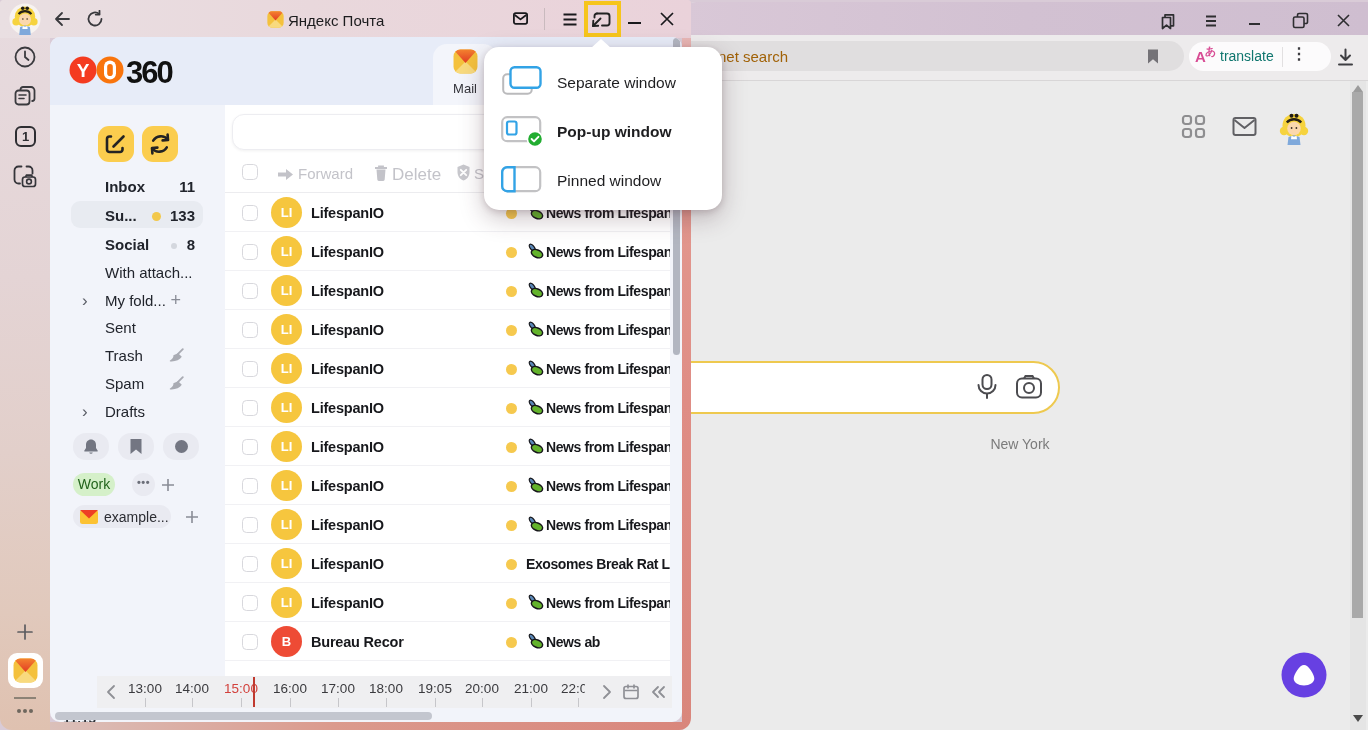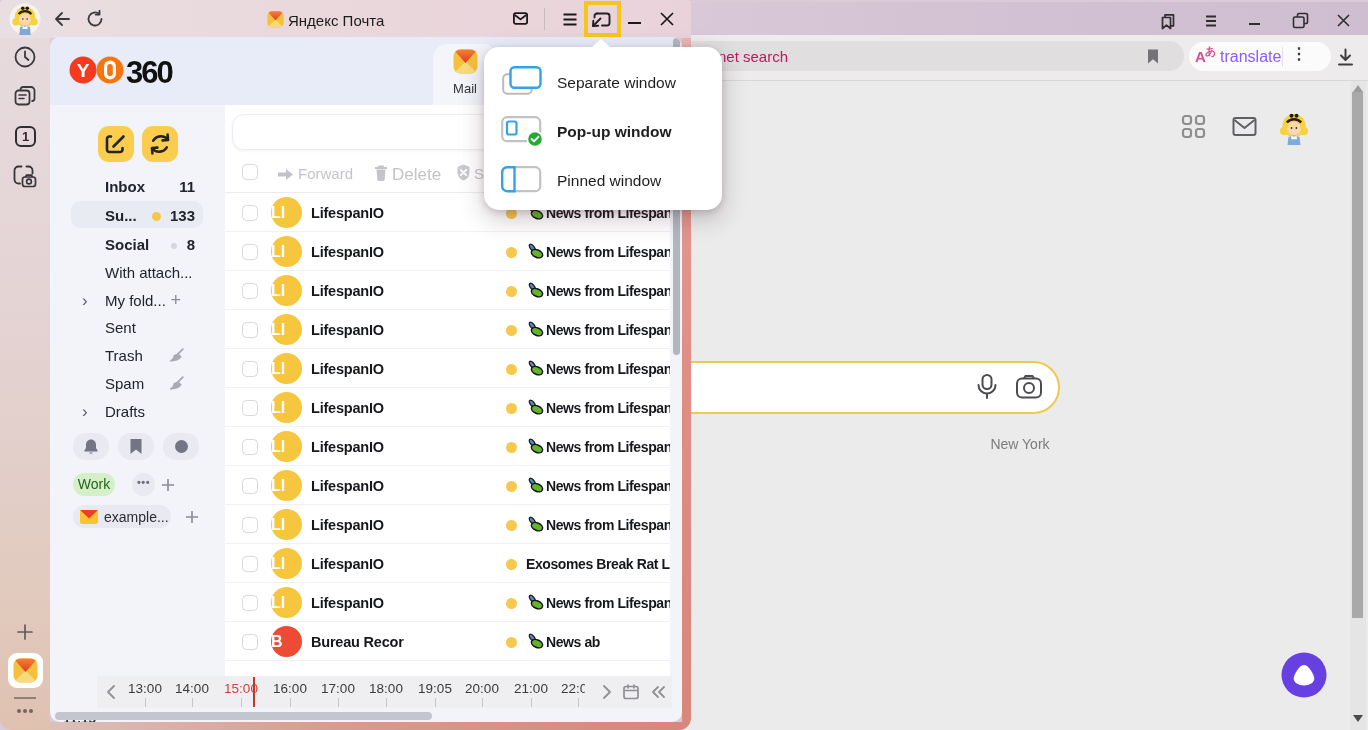--- a/index.html
+++ b/index.html
@@ -5,21 +5,21 @@
   * { margin:0; padding:0; box-sizing:border-box; }
   html,body { width:1368px; height:730px; overflow:hidden; }
   body { font-family:"Liberation Sans", sans-serif; background:#d9cbd7; position:relative; }
   .abs { position:absolute; }
 
   
   #bwin { left:683px; top:2px; width:685px; height:728px; border-radius:13px 0 0 0; overflow:hidden; background:#ebebeb; }
   #btitle { left:0; top:0; width:685px; height:33px; background:linear-gradient(90deg,#d9c8d7 0%,#d2c1d2 50%,#cfbed0 100%); }
   #btools { left:0; top:33px; width:685px; height:46px; background:#edebec; border-bottom:1px solid #d8d6d7; }
   #urlpill { left:-20px; top:6px; width:521px; height:30px; border-radius:15px; background:#e0dedf; }
-  #urltext { left:35px; top:13px; font-size:15px; color:#be185d; }
+  #urltext { left:35px; top:13px; font-size:15px; color:#a16207; }
   #trpill { left:506px; top:7px; width:142px; height:29px; border-radius:15px; background:#fcfbfc; }
   #bbody { left:0; top:79px; width:685px; height:649px; background:#ebebeb; }
 
   
   #bscroll { left:667px; top:79px; width:16px; height:649px; background:#e5e5e5; }
   #bthumb { left:2px; top:11px; width:11px; height:526px; background:#a9a9a9; }
 
   
   #ysearch { left:-40px; top:280px; width:417px; height:53px; background:#fff; border:2px solid #eec94f; border-radius:27px; }
   #newyork { left:277px; top:355px; width:120px; text-align:center; font-size:14px; color:#7b7b7b; }
@@ -68,21 +68,21 @@
   .frow .pls { position:absolute; right:14px; top:3px; font-size:18px; font-weight:300; color:#898c96; }
   .broom { right:10px; top:5px; width:18px; height:18px; }
 
   
   #dropdown { left:484px; top:47px; width:238px; height:163px; border-radius:15px; background:#fff; box-shadow:0 8px 24px rgba(70,40,50,.28), 0 2px 6px rgba(70,40,50,.18); }
   #droparrow { left:591px; top:39px; width:0; height:0; border-left:10px solid transparent; border-right:10px solid transparent; border-bottom:9px solid #fff; }
   .ditem { position:absolute; left:73px; font-size:15.5px; color:#1e1e20; }
 
   .mailrow { position:relative; width:445px; height:39px; border-bottom:1px solid #f1f1f4; background:#fff; }
   .mailrow .cb { position:absolute; left:17px; top:12px; width:16px; height:16px; border:1.5px solid #d8d8dd; border-radius:4.5px; background:#fff; }
-  .mailrow .av { position:absolute; left:46px; top:4px; width:31px; height:31px; border-radius:50%; background:#f6c63e; color:#fff; font-weight:bold; font-size:16px; line-height:31px; }
+  .mailrow .av { position:absolute; left:46px; top:4px; width:31px; height:31px; border-radius:50%; background:#f6c63e; color:#fff; font-weight:bold; font-size:13px; text-align:center; line-height:31px; }
   .mailrow .nm { position:absolute; left:86px; top:11.5px; font-size:14.5px; letter-spacing:-0.2px; font-weight:bold; color:#17181c; }
   .mailrow .dot { position:absolute; left:281px; top:14.5px; width:11px; height:11px; border-radius:50%; background:#f6c94e; }
   .mailrow .subj { position:absolute; left:321px; top:12px; width:124px; font-size:14px; letter-spacing:-0.4px; font-weight:bold; color:#17181c; white-space:nowrap; overflow:hidden; }
   .cbx { position:absolute; width:16px; height:16px; border:1.5px solid #d8d8dd; border-radius:4.5px; background:#fff; }
 </style>
 </head>
 <body>
 
 <div id="bwin" class="abs">
   <div id="btitle" class="abs">
@@ -111,21 +111,21 @@
     <div id="urlpill" class="abs"></div>
     <div id="urltext" class="abs">net search</div>
 
     <svg class="abs" style="left:462px;top:13px" width="16" height="17" viewBox="0 0 16 17">
       <path d="M3 1.5 h10 v14 l-5-4.2 -5 4.2 z" fill="#747277"></path>
     </svg>
     <div id="trpill" class="abs"></div>
 
     <div class="abs" style="left:512px;top:13px;font-size:15px;font-weight:bold;color:#d84c94">A</div>
     <div class="abs" style="left:522px;top:9px;font-size:11px;font-weight:bold;color:#d84c94">あ</div>
-    <div class="abs" style="left:537px;top:13px;font-size:16px;color:#8b5cf6">translate</div>
+    <div class="abs" style="left:537px;top:13px;font-size:14px;color:#0f766e">translate</div>
     <div class="abs" style="left:599px;top:12px;width:1px;height:20px;background:#e2e0e1"></div>
     <div class="abs" style="left:608px;top:9px;font-size:16px;font-weight:bold;color:#3c3c40;letter-spacing:0">⋮</div>
 
     <svg class="abs" style="left:652px;top:12px" width="21" height="21" viewBox="0 0 21 21">
       <path d="M10.5 2.5 v10 M6 8.5 l4.5 4.5 4.5-4.5" fill="none" stroke="#3e3e42" stroke-width="2" stroke-linecap="round" stroke-linejoin="round"></path>
       <path d="M4 17.5 h13" stroke="#3e3e42" stroke-width="2" stroke-linecap="round"></path>
     </svg>
   </div>
   <div id="bbody" class="abs">
 

